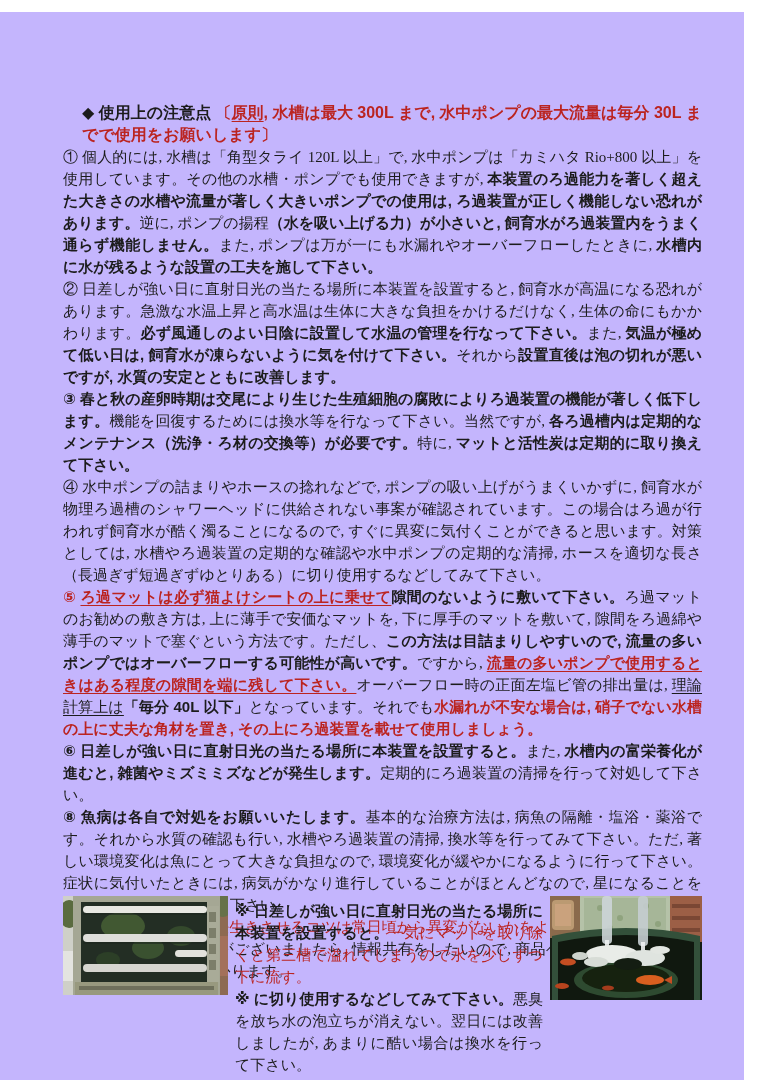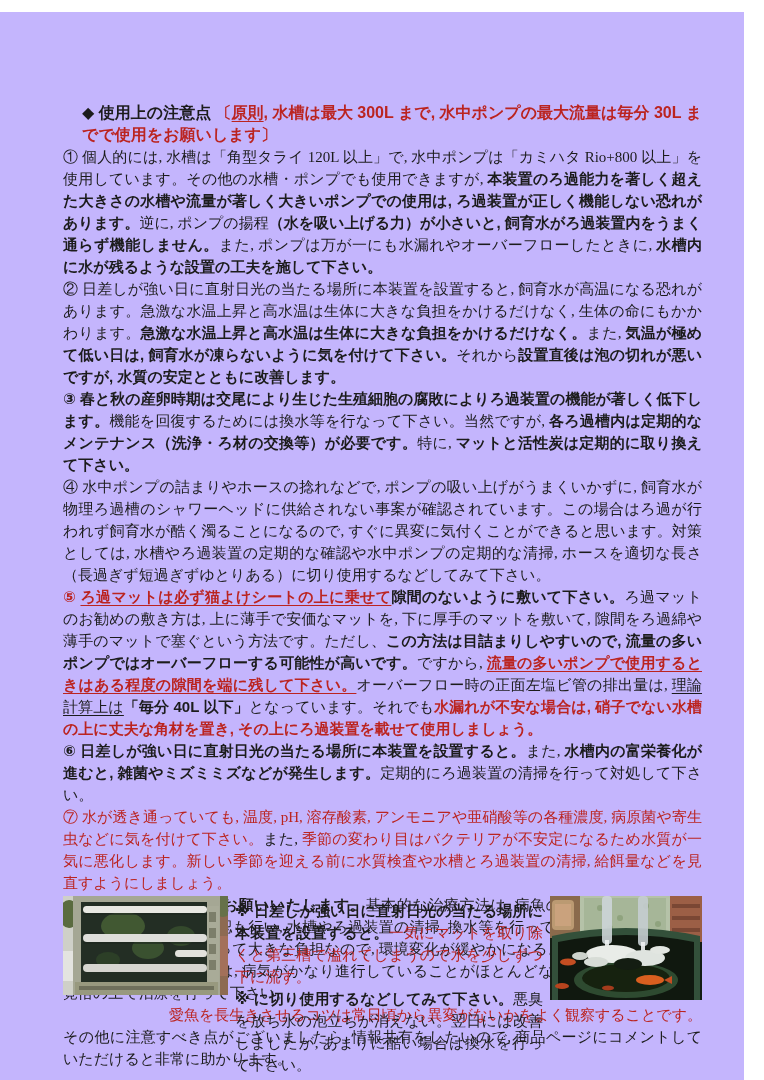--- a/index.html
+++ b/index.html
@@ -37,26 +37,25 @@
   .captions .para { margin:0; }
 </style>
 </head>
 <body>
 
 <div class="page">
 
   <div class="content" id="body-text">
       <p class="para heading"><span class="seg-b">◆ 使用上の注意点 </span><span class="seg-rb">〔</span><span class="seg-rbu">原則</span><span class="seg-rb">, 水槽は最大 300L まで, 水中ポンプの最大流量は毎分 30L までで使用をお願いします〕</span></p>
       <p class="para"><span class="seg-n">① 個人的には, 水槽は「角型タライ 120L 以上」で, 水中ポンプは「カミハタ Rio+800 以上」を使用しています。その他の水槽・ポンプでも使用できますが, </span><span class="seg-b">本装置のろ過能力を著しく超えた大きさの水槽や流量が著しく大きいポンプでの使用は, ろ過装置が正しく機能しない恐れがあります。</span><span class="seg-n">逆に, ポンプの揚程</span><span class="seg-b">（水を吸い上げる力）が小さいと, 飼育水がろ過装置内をうまく通らず機能しません。</span><span class="seg-n">また, ポンプは万が一にも水漏れやオーバーフローしたときに, </span><span class="seg-b">水槽内に水が残るような設置の工夫を施して下さい。</span></p>
-      <p class="para"><span class="seg-n">② 日差しが強い日に直射日光の当たる場所に本装置を設置すると, 飼育水が高温になる恐れがあります。急激な水温上昇と高水温は生体に大きな負担をかけるだけなく, 生体の命にもかかわります。</span><span class="seg-b">急激な水温上昇と高水温は生体に大きな負担をかけるだけなく。</span><span class="seg-n">また, </span><span class="seg-b">気温が極めて低い日は, 飼育水が凍らないように気を付けて下さい。</span><span class="seg-n">それから</span><span class="seg-b">設置直後は泡の切れが悪いですが, 水質の安定とともに改善します。</span></p>
+      <p class="para"><span class="seg-n">② 日差しが強い日に直射日光の当たる場所に本装置を設置すると, 飼育水が高温になる恐れがあります。急激な水温上昇と高水温は生体に大きな負担をかけるだけなく, 生体の命にもかかわります。</span><span class="seg-b">必ず風通しのよい日陰に設置して水温の管理を行なって下さい。</span><span class="seg-n">また, </span><span class="seg-b">気温が極めて低い日は, 飼育水が凍らないように気を付けて下さい。</span><span class="seg-n">それから</span><span class="seg-b">設置直後は泡の切れが悪いですが, 水質の安定とともに改善します。</span></p>
       <p class="para"><span class="seg-b">③ 春と秋の産卵時期は交尾により生じた生殖細胞の腐敗によりろ過装置の機能が著しく低下します。</span><span class="seg-n">機能を回復するためには換水等を行なって下さい。当然ですが, </span><span class="seg-b">各ろ過槽内は定期的なメンテナンス（洗浄・ろ材の交換等）が必要です。</span><span class="seg-n">特に, </span><span class="seg-b">マットと活性炭は定期的に取り換えて下さい。</span></p>
       <p class="para"><span class="seg-n">④ 水中ポンプの詰まりやホースの捻れなどで, ポンプの吸い上げがうまくいかずに, 飼育水が物理ろ過槽のシャワーヘッドに供給されない事案が確認されています。この場合はろ過が行われず飼育水が酷く濁ることになるので, すぐに異変に気付くことができると思います。対策としては, 水槽やろ過装置の定期的な確認や水中ポンプの定期的な清掃, ホースを適切な長さ（長過ぎず短過ぎずゆとりある）に切り使用するなどしてみて下さい。</span></p>
       <p class="para"><span class="seg-rb">⑤ </span><span class="seg-rbu">ろ過マットは必ず猫よけシートの上に乗せて</span><span class="seg-b">隙間のないように敷いて下さい。</span><span class="seg-n">ろ過マットのお勧めの敷き方は, 上に薄手で安価なマットを, 下に厚手のマットを敷いて, 隙間をろ過綿や薄手のマットで塞ぐという方法です。ただし、</span><span class="seg-b">この方法は目詰まりしやすいので, 流量の多いポンプではオーバーフローする可能性が高いです。</span><span class="seg-n">ですから, </span><span class="seg-rbu">流量の多いポンプで使用するときはある程度の隙間を端に残して下さい。</span><span class="seg-n">オーバーフロー時の正面左塩ビ管の排出量は, </span><span class="seg-u">理論計算上は</span><span class="seg-b">「毎分 40L 以下」</span><span class="seg-n">となっています。それでも</span><span class="seg-rb">水漏れが不安な場合は, 硝子でない水槽の上に丈夫な角材を置き, その上にろ過装置を載せて使用しましょう。</span></p>
       <p class="para"><span class="seg-b">⑥ 日差しが強い日に直射日光の当たる場所に本装置を設置すると。</span><span class="seg-n">また, </span><span class="seg-b">水槽内の富栄養化が進むと, 雑菌やミズミミズなどが発生します。</span><span class="seg-n">定期的にろ過装置の清掃を行って対処して下さい。</span></p>
-      <p class="para"><span class="seg-r">⑦ 水が透き通っていても, 温度, pH, 溶存酸素, アンモニアや亜硝酸等の各種濃度, 病原菌や寄生虫などに気を付けて下さい。</span><span class="seg-n">また, </span><span class="seg-r">季節の変わり目はバクテリアが不安定になるため水質が一気に悪化します。新しい季節を迎える前に水質検査や水槽とろ過装置の清掃, 給餌量などを見直すようにしましょう。</span></p>
       <p class="para"><span class="seg-b">⑧ 魚病は各自で対処をお願いいたします。</span><span class="seg-n">基本的な治療方法は, 病魚の隔離・塩浴・薬浴です。それから水質の確認も行い, 水槽やろ過装置の清掃, 換水等を行ってみて下さい。ただ, 著しい環境変化は魚にとって大きな負担なので, 環境変化が緩やかになるように行って下さい。症状に気付いたときには, 病気がかなり進行していることがほとんどなので, 星になることを覚悟の上で治療を行って下さい。</span></p>
       <p class="para center"><span class="seg-r">愛魚を長生きさせるコツは常日頃から異変がないかをよく観察することです。</span></p>
       <p class="para"><span class="seg-n">その他に注意すべき点がございましたら, 情報共有をしたいので, 商品ページにコメントしていただけると非常に助かります。</span></p>
     </div>
 
   <div class="footer">
 
     <svg class="photo" width="165" height="99" viewBox="0 0 165 99" role="img" aria-label="clogged-filter-mat-overflow-photo">
       <rect x="0" y="0" width="165" height="99" fill="#b4b5a4"></rect>
       <rect x="0" y="0" width="12" height="99" fill="#cfd0c8"></rect>

